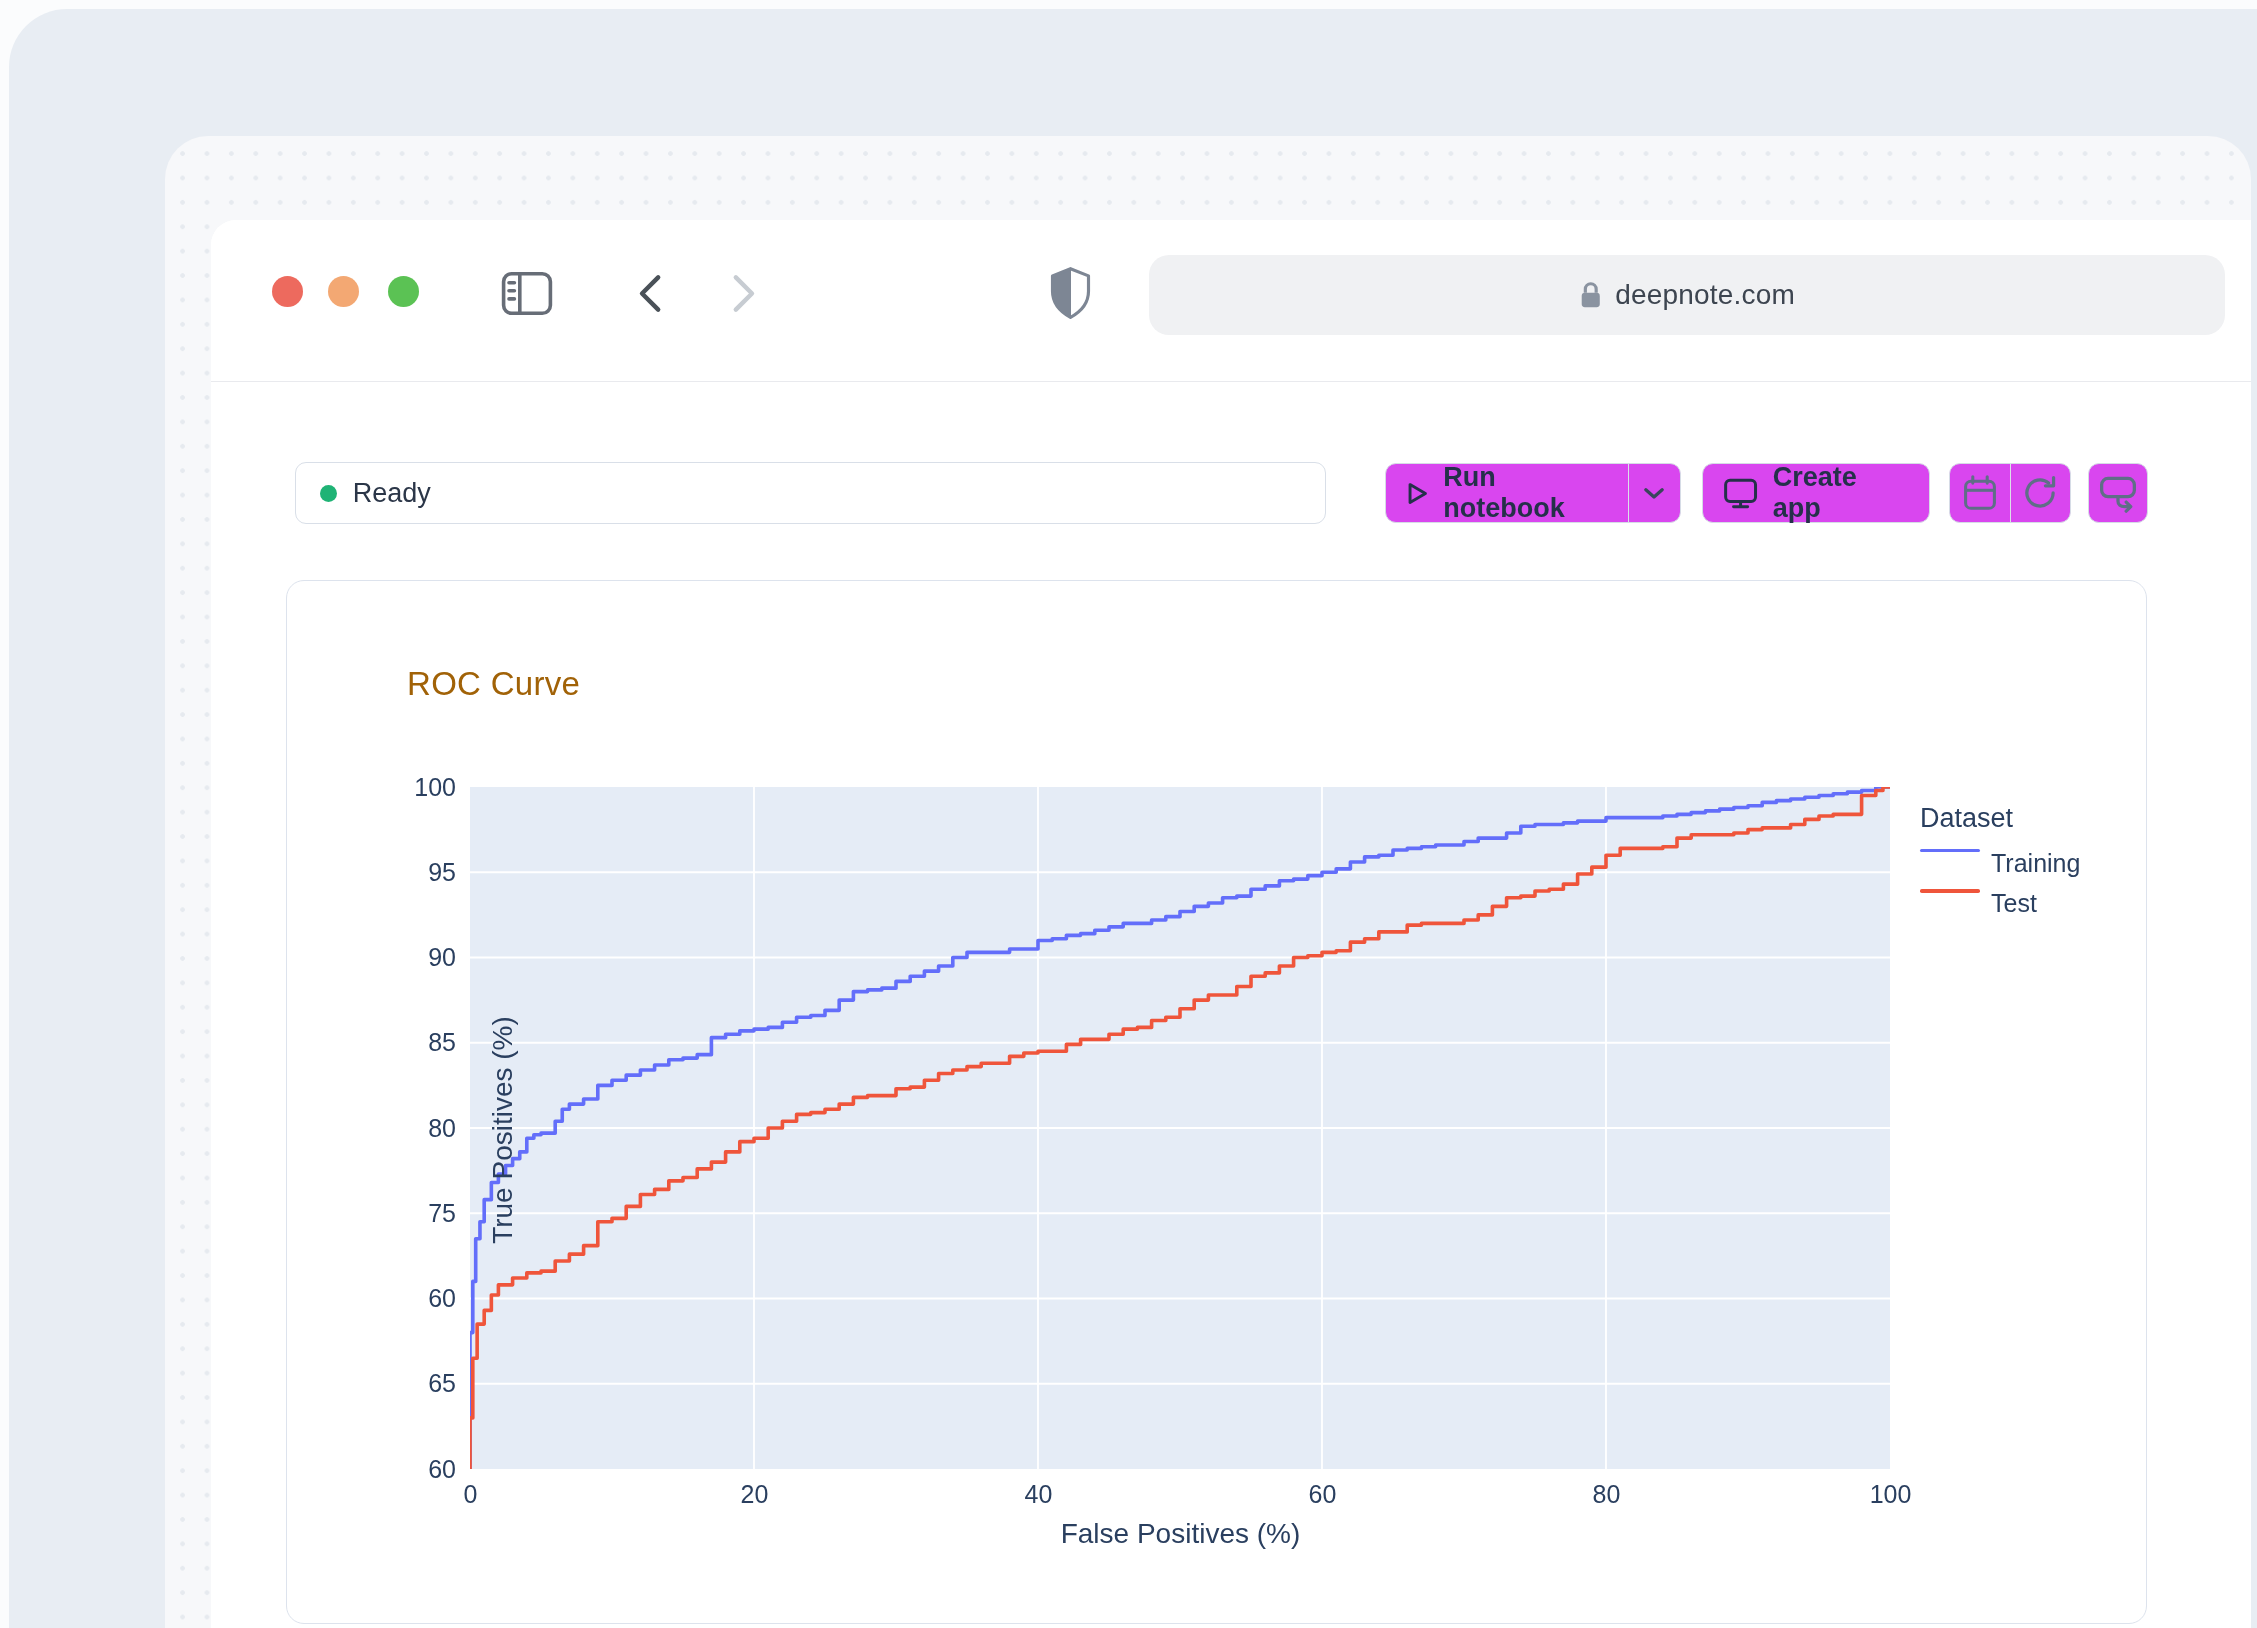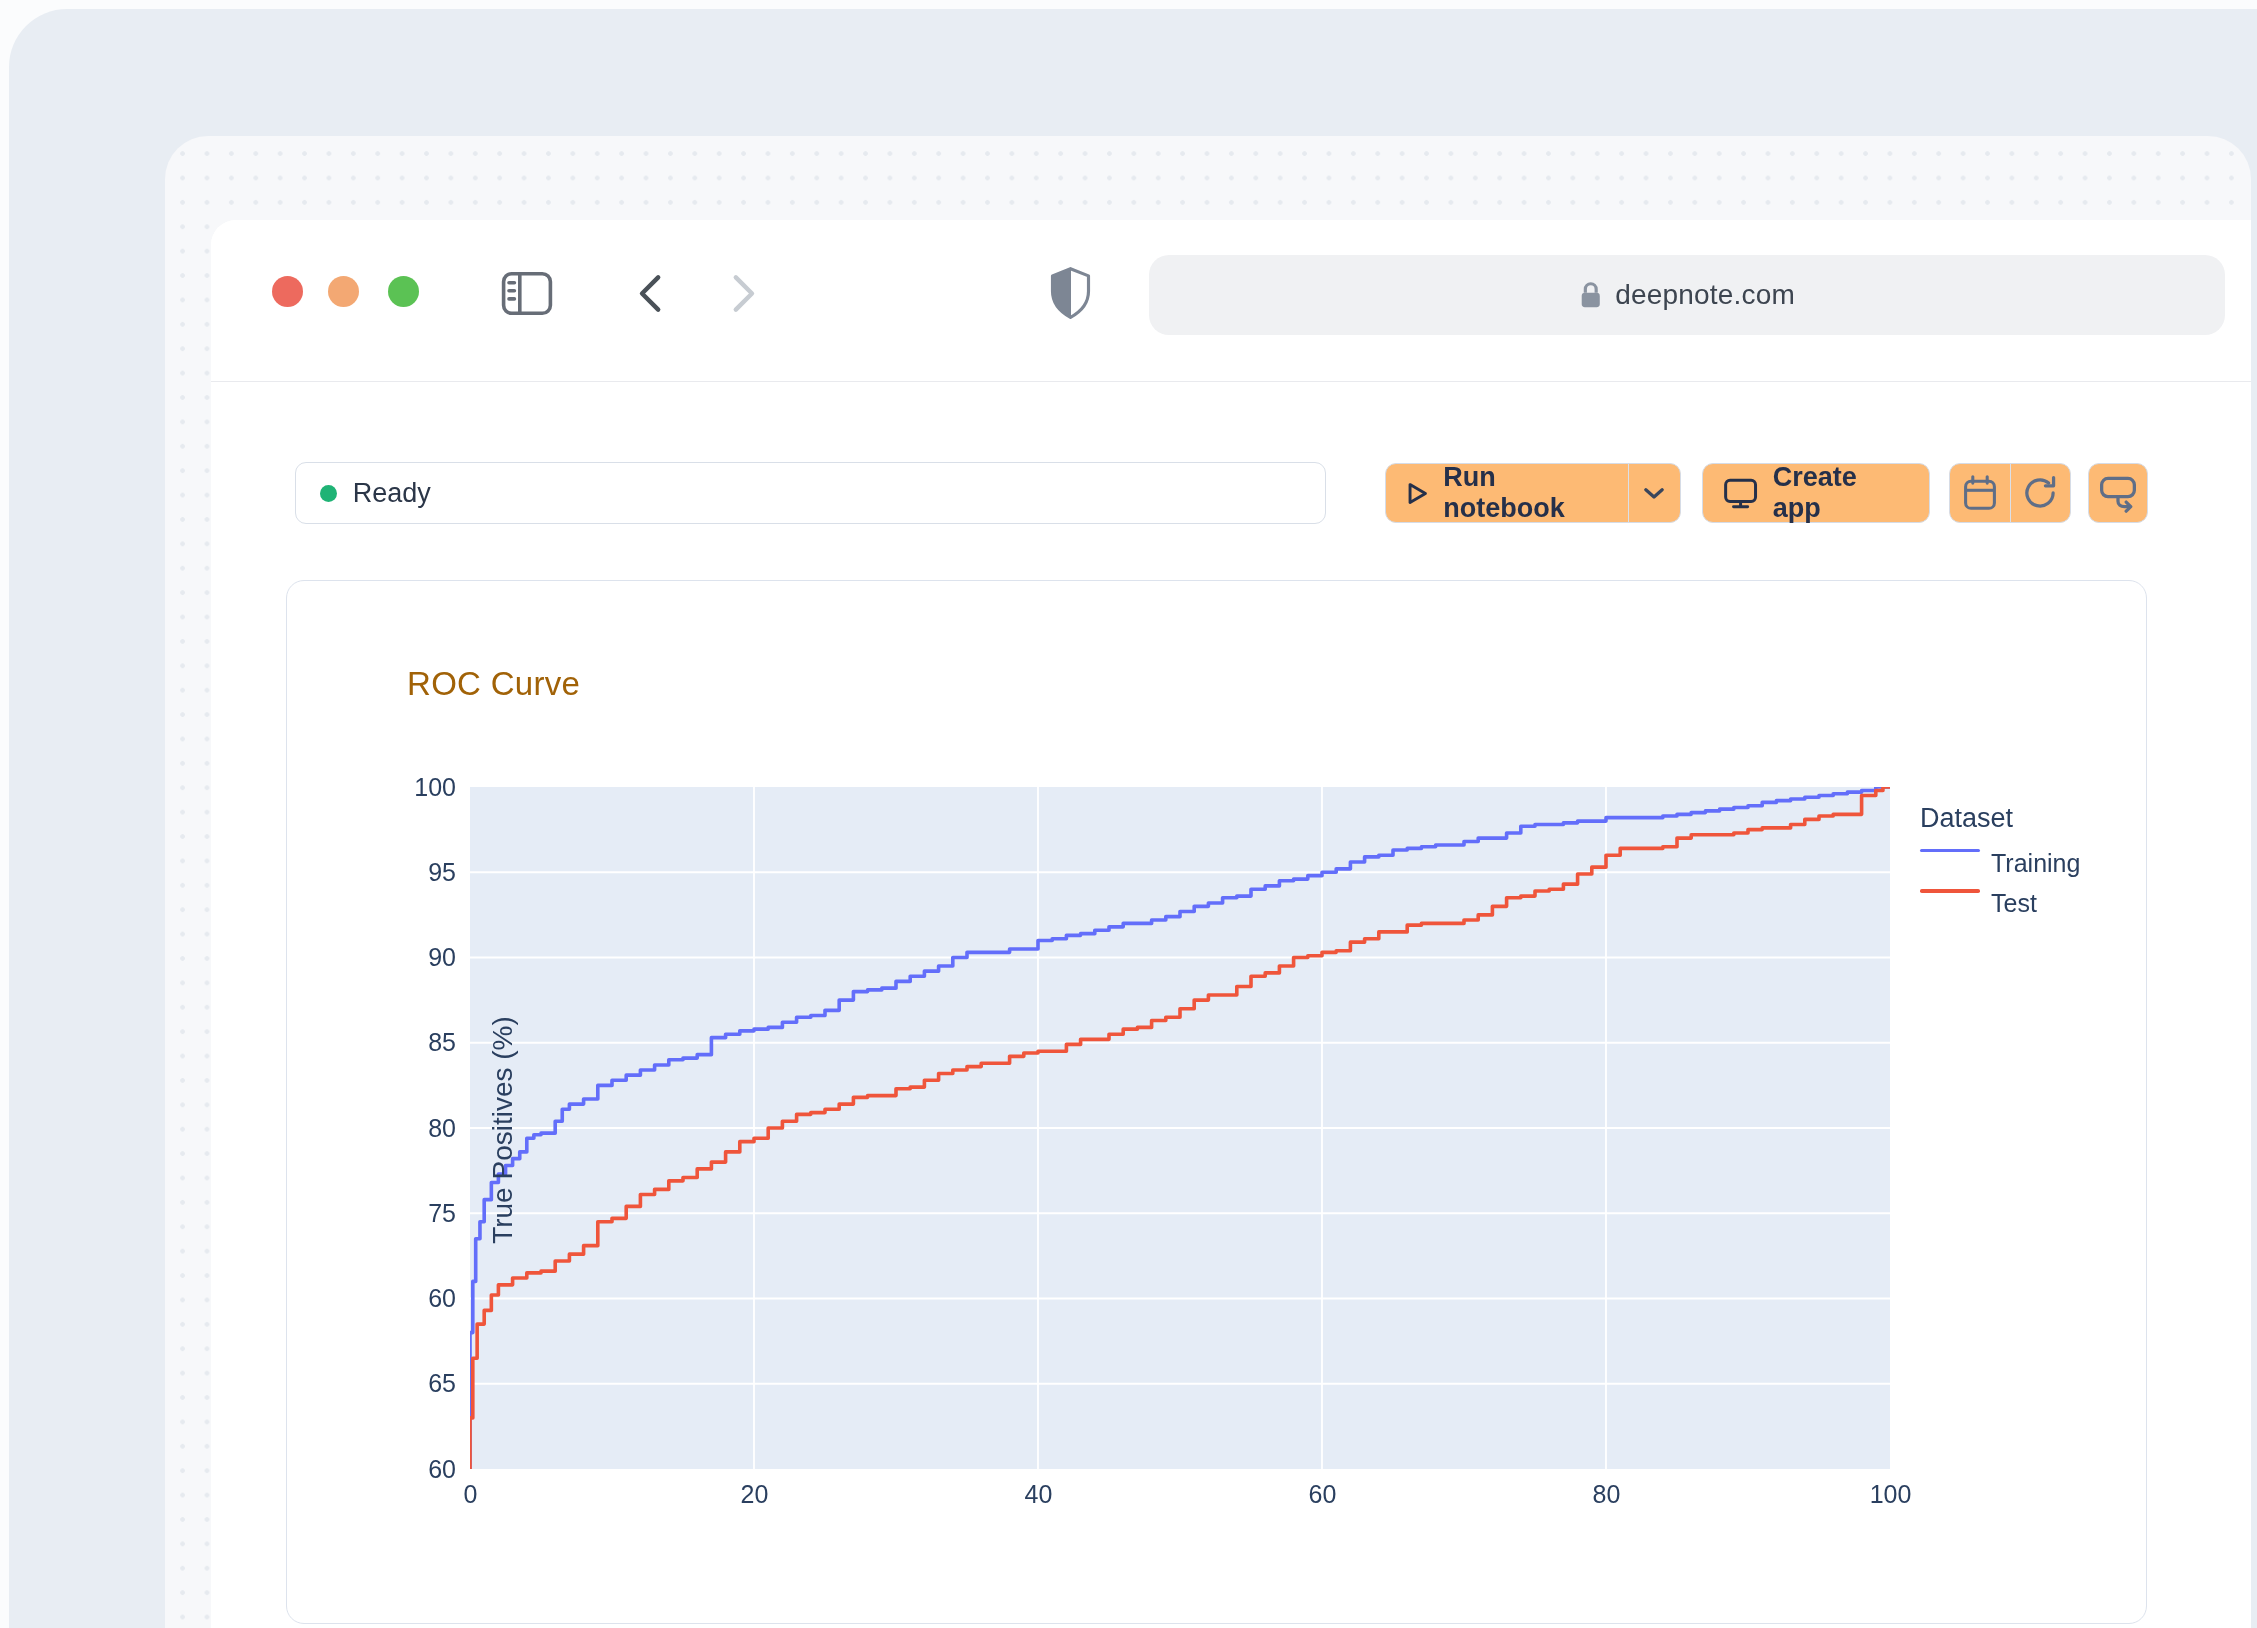--- a/index.html
+++ b/index.html
@@ -36,21 +36,21 @@
     background:#f0f1f3;border-radius:20px;display:flex;align-items:center;justify-content:center;gap:12.7px;}
   .url-text{font-size:28px;color:#3d4550;letter-spacing:0.2px;}
 
   
   .status-bar{position:absolute;left:295px;top:462px;width:1031px;height:62px;background:#fff;
     border:1.8px solid #d9dfe8;border-radius:11px;box-sizing:border-box;
     display:flex;align-items:center;gap:16.3px;padding:0 23.5px;}
   .status-dot{width:17px;height:17px;border-radius:50%;background:#1fb375;}
   .status-text{font-size:27px;color:#2b3648;}
 
-  .btn{position:absolute;top:463px;height:60px;background:#fdba74;border:1.8px solid #d6dce6;
+  .btn{position:absolute;top:463px;height:60px;background:#d946ef;border:1.8px solid #d6dce6;
     border-radius:11px;box-sizing:border-box;display:flex;align-items:center;color:#25304a;
     font-size:27px;font-weight:700;}
   .run-btn{left:1385px;width:296px;padding:0;}
   .run-main{display:flex;align-items:center;gap:14.5px;padding:0 20px;height:100%;}
   .run-caret{display:flex;align-items:center;justify-content:center;width:56px;height:100%;
     border-left:1.8px solid #dbe0e9;}
   .create-btn{left:1702px;width:228px;gap:14.5px;padding:14px 20px;}
   .icon-group{left:1949px;width:122px;display:flex;padding:0;}
   .icon-half{flex:1;display:flex;align-items:center;justify-content:center;height:100%;}
   .icon-half + .icon-half{border-left:1.8px solid #dbe0e9;}
@@ -210,20 +210,21 @@
       <div class="ytick" style="left: 384px; top: 773px;">100</div>
     </div>
   <div id="xticks">
       <div class="xtick" style="left: 430px; top: 1480px;">0</div>
       <div class="xtick" style="left: 714px; top: 1480px;">20</div>
       <div class="xtick" style="left: 998px; top: 1480px;">40</div>
       <div class="xtick" style="left: 1282px; top: 1480px;">60</div>
       <div class="xtick" style="left: 1566px; top: 1480px;">80</div>
       <div class="xtick" style="left: 1850px; top: 1480px;">100</div>
     </div>
+  <div class="xaxis-title">False Positives (%)</div>
   <div class="yaxis-title">True Positives (%)</div>
 
   <div class="legend">
     <div class="legend-title">Dataset</div>
     <div id="legend-items">
         <div class="legend-item">
           <span class="legend-swatch" style="background: rgb(99, 110, 250);"></span>
           <span class="legend-label">Training</span>
         </div>
         <div class="legend-item">

